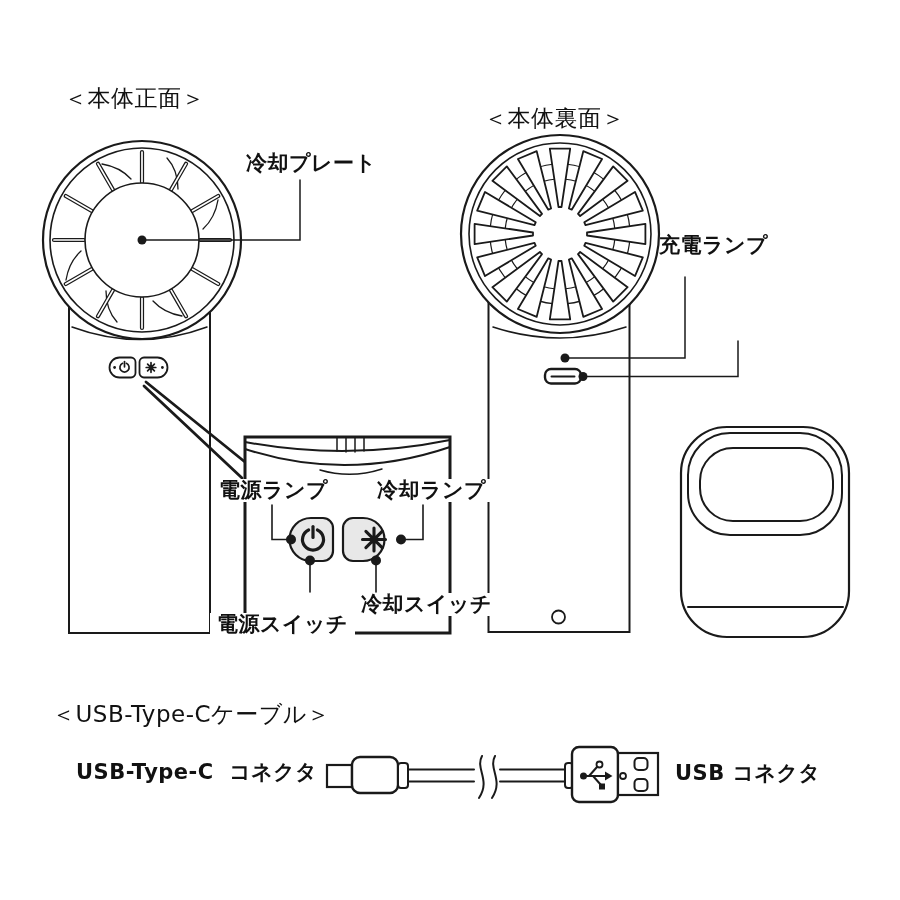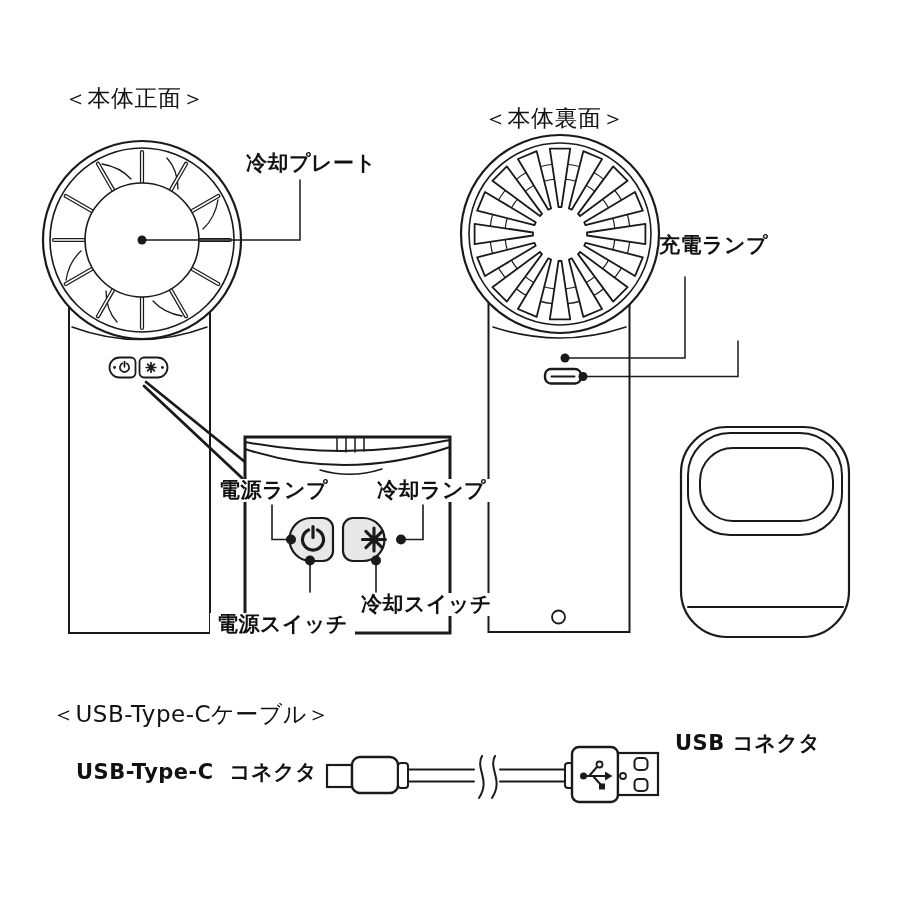--- a/index.html
+++ b/index.html
@@ -171,15 +171,15 @@
 
 <div class="t lbl" style="left:246px;top:152px;">冷却プレート</div>
 <div class="t lbl" style="left:659px;top:234px;">充電ランプ</div>
 
 <div class="t lbl bg" style="left:212px;top:479px;">電源ランプ</div>
 <div class="t lbl bg" style="left:358px;top:479px;margin-left:12px;">冷却ランプ</div>
 <div class="t lbl bg" style="left:210px;top:593px;margin-top:20px;">電源スイッチ</div>
 <div class="t lbl bg" style="left:354px;top:593px;">冷却スイッチ</div>
 
 <div class="t lbl" style="left:76px;top:761px;">USB-Type-C  コネクタ</div>
-<div class="t lbl" style="left:675px;top:732px;">USB コネクタ</div>
+<div class="t lbl" style="left:675px;top:762px;">USB コネクタ</div>
 
 </div>
 
 </body></html>

